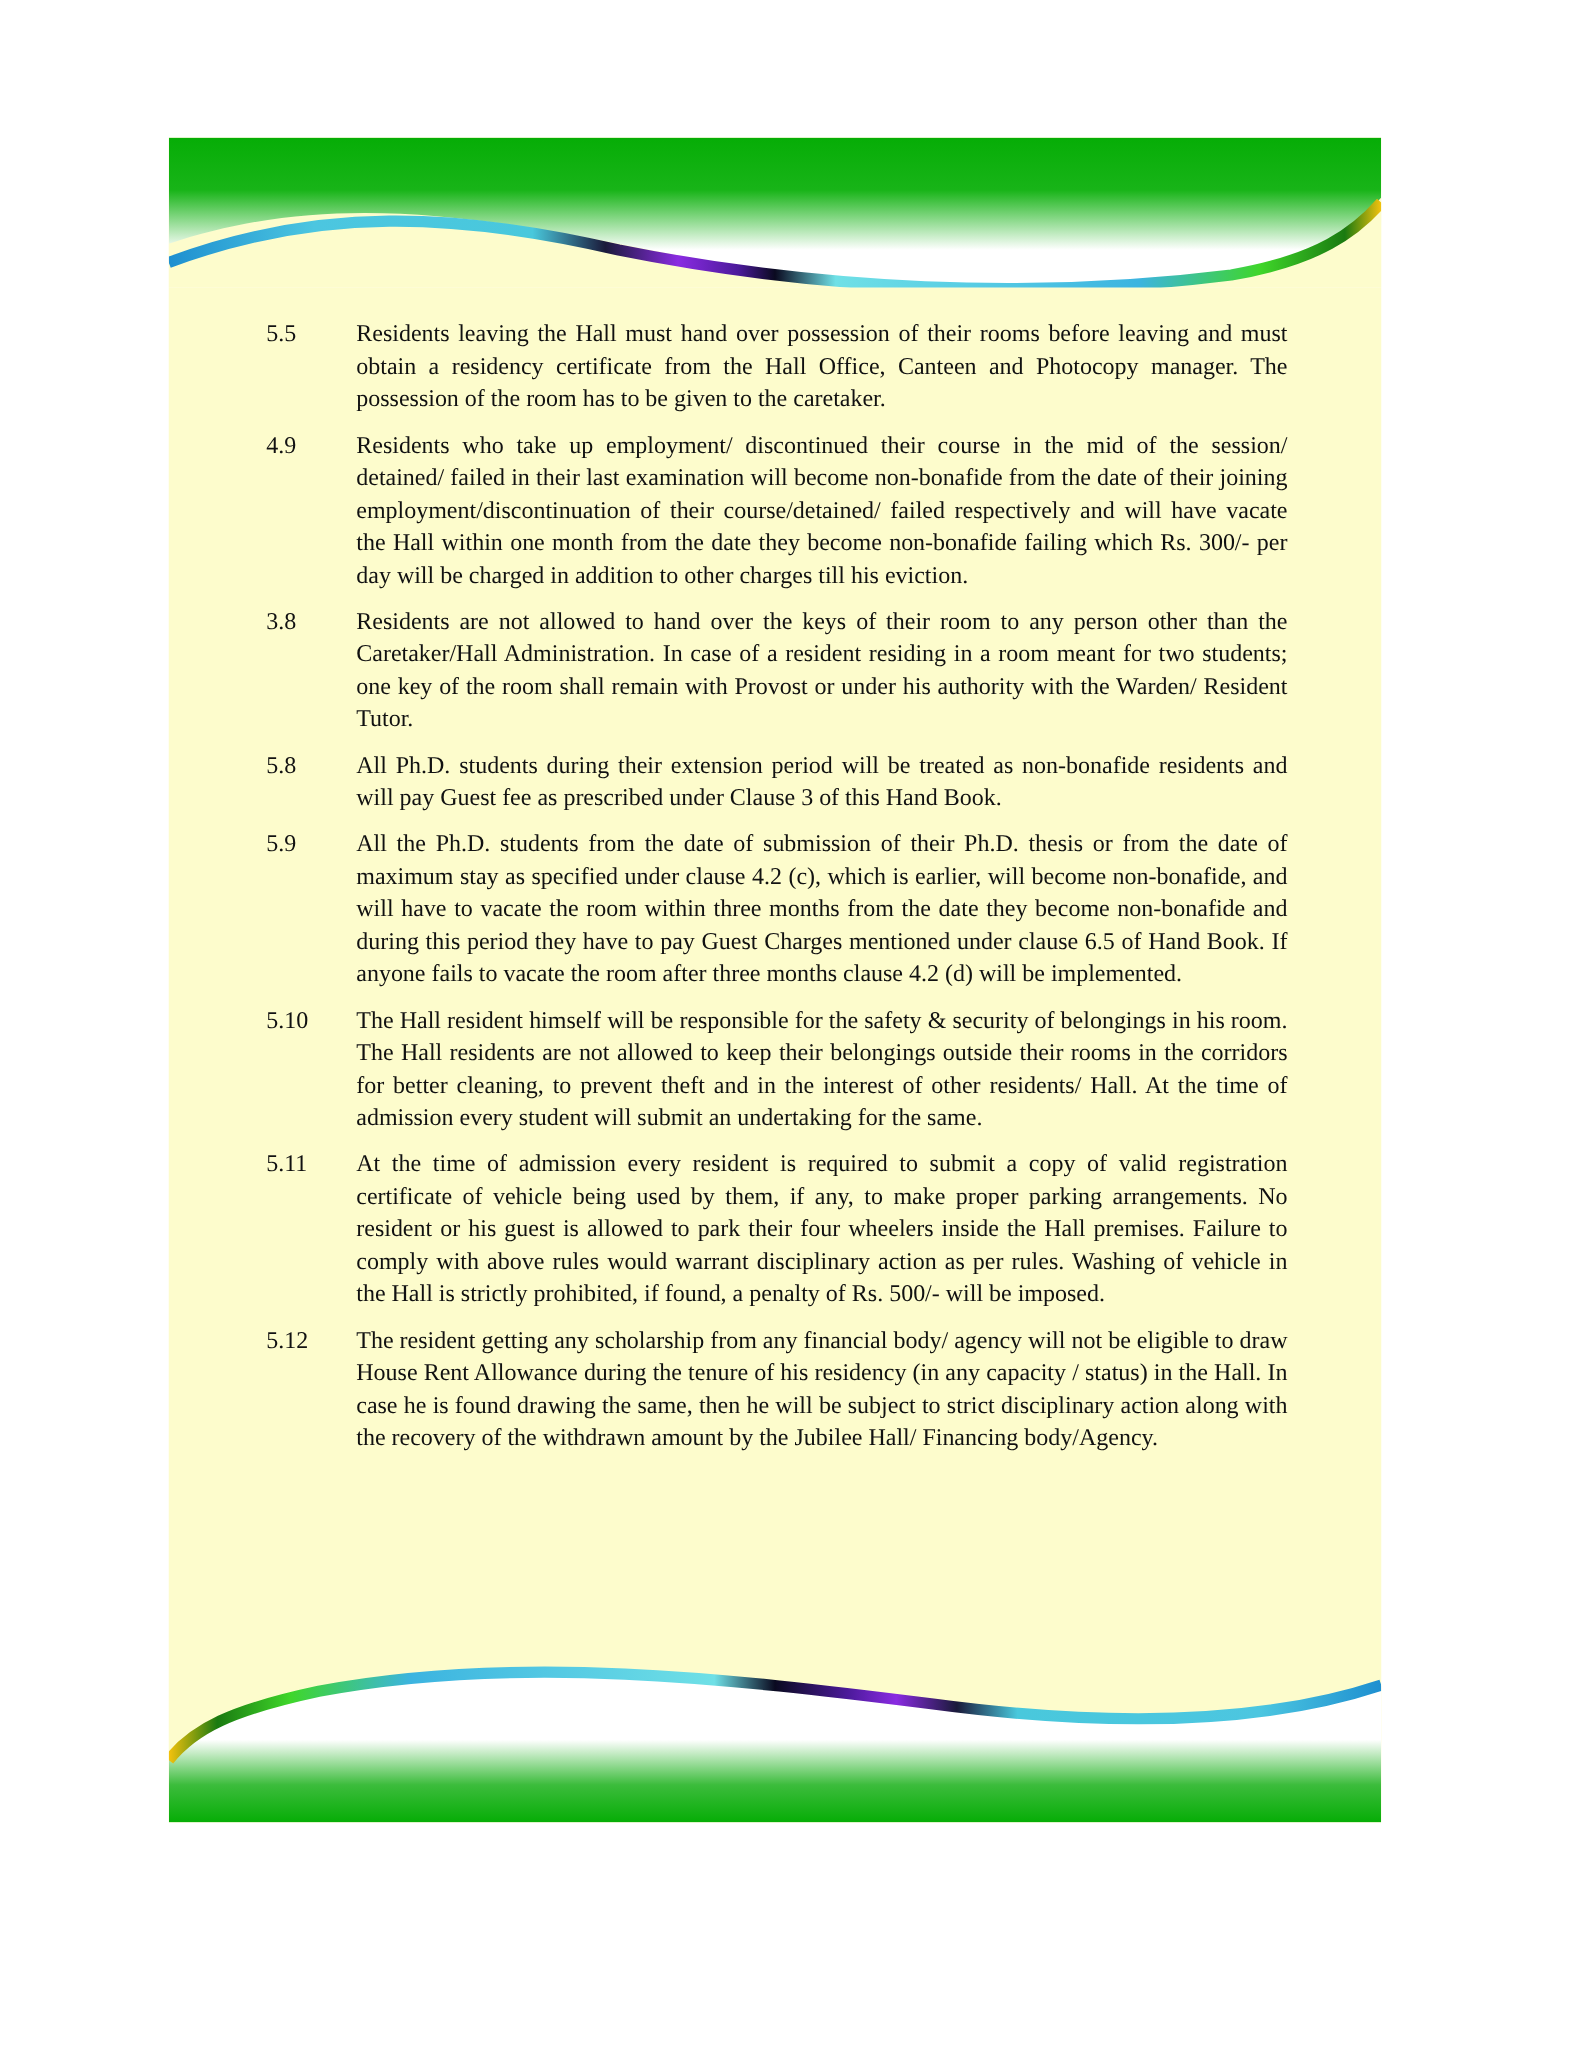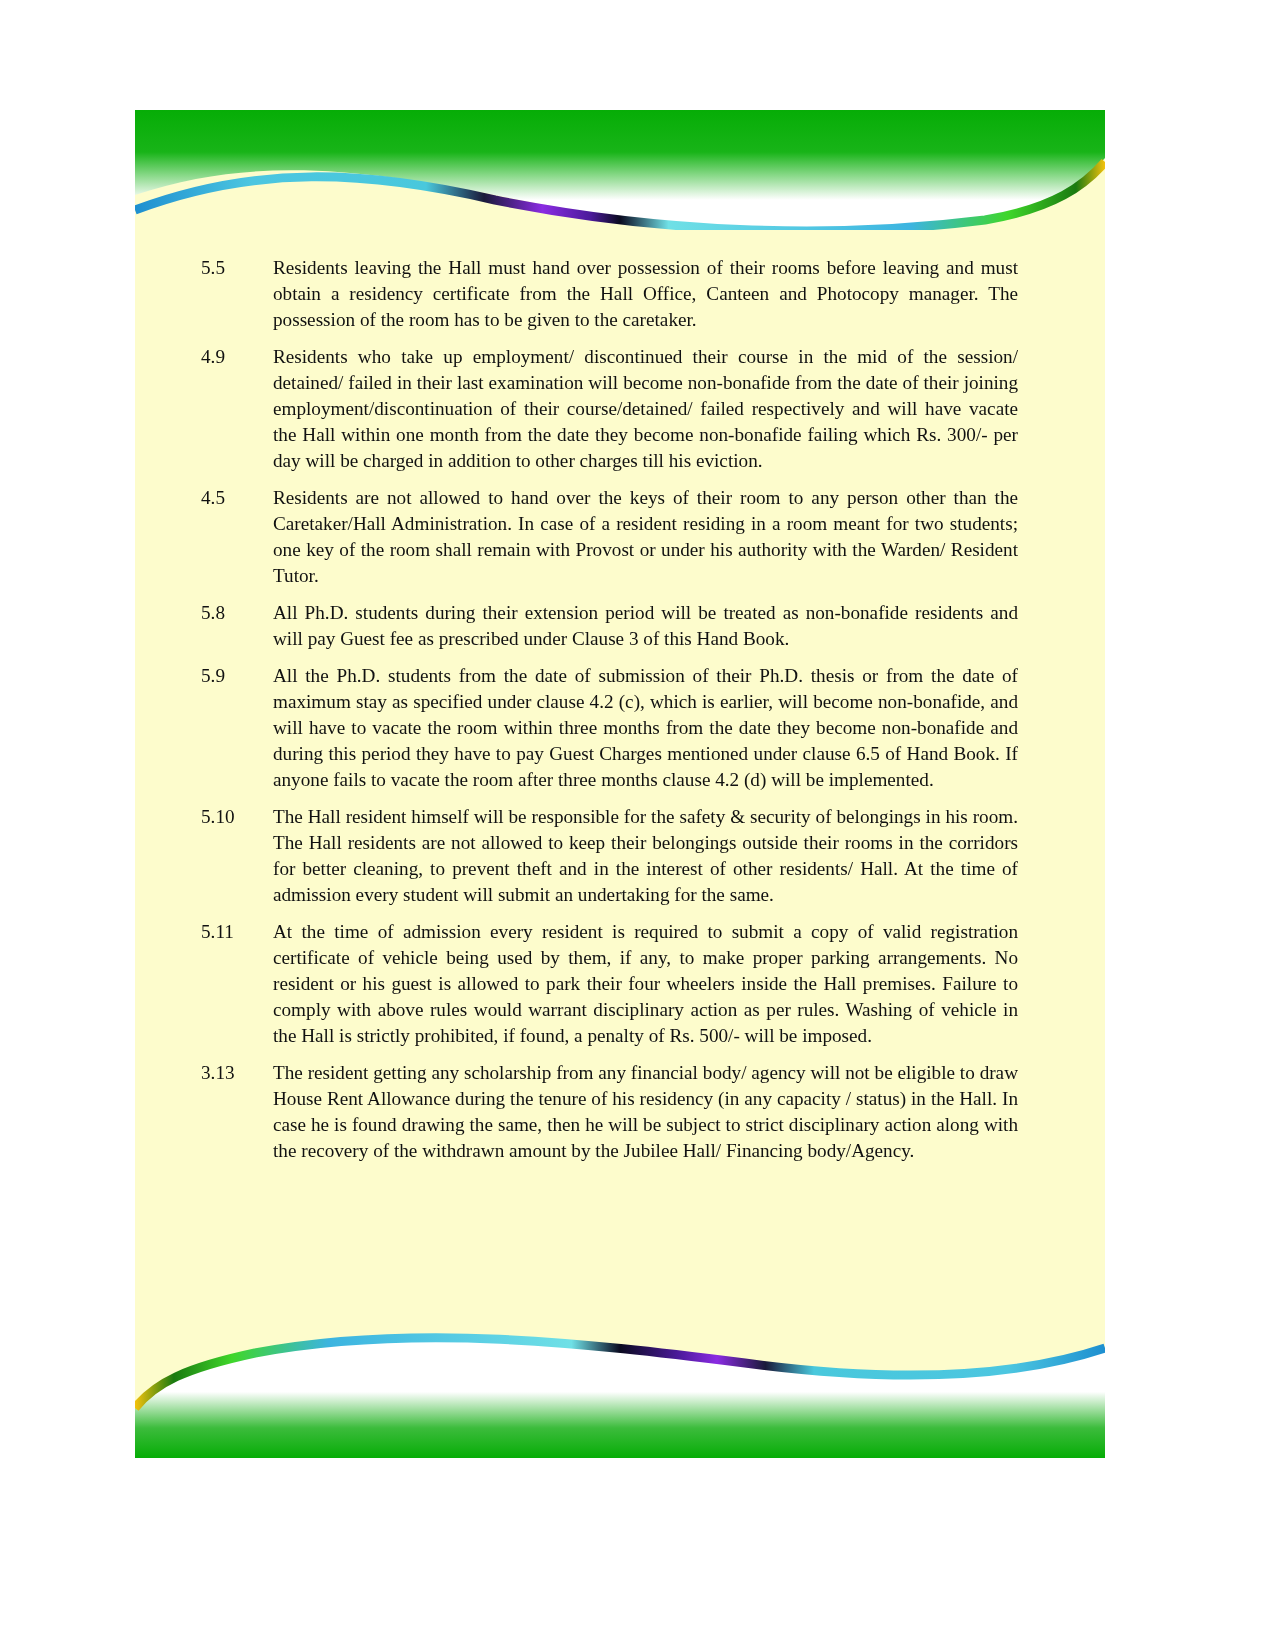--- a/index.html
+++ b/index.html
@@ -4,21 +4,21 @@
 <style>
   html, body { margin: 0; padding: 0; background: #ffffff; }
   body { width: 1275px; height: 1650px; position: relative; overflow: hidden; }
   .page {
     position: absolute; left: 135px; top: 110px; width: 970px; height: 1348px;
     background: #fdfccc; overflow: hidden;
   }
   .header-band { position: absolute; left: 0; top: 0; width: 970px; height: 120px; }
   .footer-band { position: absolute; left: 0; bottom: 0; width: 970px; height: 130px; }
   .content {
-    position: absolute; left: 66px; top: 145px; width: 817px;
+    position: absolute; left: 78px; top: 145px; width: 817px;
     font-family: "Liberation Serif", "DejaVu Serif", serif;
     font-size: 19.2px; line-height: 26px; color: #111;
   }
   .clause { display: flex; margin-bottom: 11px; }
   .clause-num { width: 72px; flex: 0 0 72px; }
   .clause-text { flex: 1; text-align: justify; }
 </style>
 </head>
 <body>
 
@@ -55,41 +55,41 @@
   <div class="content">
     <div class="clause">
       <div class="clause-num">5.5</div>
       <div class="clause-text">Residents leaving the Hall must hand over possession of their rooms before leaving and must obtain a residency certificate from the Hall Office, Canteen and Photocopy manager. The possession of the room has to be given to the caretaker.</div>
     </div>
     <div class="clause">
       <div class="clause-num">4.9</div>
       <div class="clause-text">Residents who take up employment/ discontinued their course in the mid of the session/ detained/ failed in their last examination will become non-bonafide from the date of their joining employment/discontinuation of their course/detained/ failed respectively and will have vacate the Hall within one month from the date they become non-bonafide failing which Rs. 300/- per day will be charged in addition to other charges till his eviction.</div>
     </div>
     <div class="clause">
-      <div class="clause-num">4.5</div>
+      <div class="clause-num">3.8</div>
       <div class="clause-text">Residents are not allowed to hand over the keys of their room to any person other than the Caretaker/Hall Administration.  In case of a resident residing in a room meant for two students; one key of the room shall remain with Provost or under his authority with the Warden/ Resident Tutor.</div>
     </div>
     <div class="clause">
       <div class="clause-num">5.8</div>
       <div class="clause-text">All Ph.D. students during their extension period will be treated as non-bonafide residents and will pay Guest fee as prescribed under Clause 3 of this Hand Book.</div>
     </div>
     <div class="clause">
       <div class="clause-num">5.9</div>
       <div class="clause-text">All the Ph.D. students from the date of submission of their Ph.D. thesis or from the date of maximum stay as specified under clause 4.2 (c), which is earlier, will become non-bonafide, and will have to vacate the room within three months from the date they become non-bonafide and during this period they have to pay Guest Charges mentioned under clause 6.5 of Hand Book.  If anyone fails to vacate the room after three months clause 4.2 (d) will be implemented.</div>
     </div>
     <div class="clause">
       <div class="clause-num">5.10</div>
       <div class="clause-text">The Hall resident himself will be responsible for the safety &amp; security of belongings in his room.  The Hall residents are not allowed to keep their belongings outside their rooms in the corridors for better cleaning, to prevent theft and in the interest of other residents/ Hall.  At the time of admission every student will submit an undertaking for the same.</div>
     </div>
     <div class="clause">
       <div class="clause-num">5.11</div>
       <div class="clause-text">At the time of admission every resident is required to submit a copy of valid registration certificate of vehicle being used by them, if any, to make proper parking arrangements. No resident or his guest is allowed to park their four wheelers inside the Hall premises. Failure to comply with above rules would warrant disciplinary action as per rules. Washing of vehicle in the Hall is strictly prohibited, if found, a penalty of Rs. 500/- will be imposed.</div>
     </div>
     <div class="clause">
-      <div class="clause-num">3.13</div>
+      <div class="clause-num">5.12</div>
       <div class="clause-text">The resident getting any scholarship from any financial body/ agency will not be eligible to draw House Rent Allowance during the tenure of his residency (in any capacity / status) in the Hall. In case he is found drawing the same, then he will be subject to strict disciplinary action along with the recovery of the withdrawn amount by the Jubilee Hall/ Financing body/Agency.</div>
     </div>
   </div>
 
   <svg class="footer-band" viewBox="0 0 970 130" preserveAspectRatio="none">
     <defs>
       <linearGradient id="fg" x1="0" y1="0" x2="0" y2="1">
         <stop offset="0" stop-color="#ffffff"></stop>
         <stop offset="0.45" stop-color="#ffffff"></stop>
         <stop offset="0.75" stop-color="#3cbc3c"></stop>

